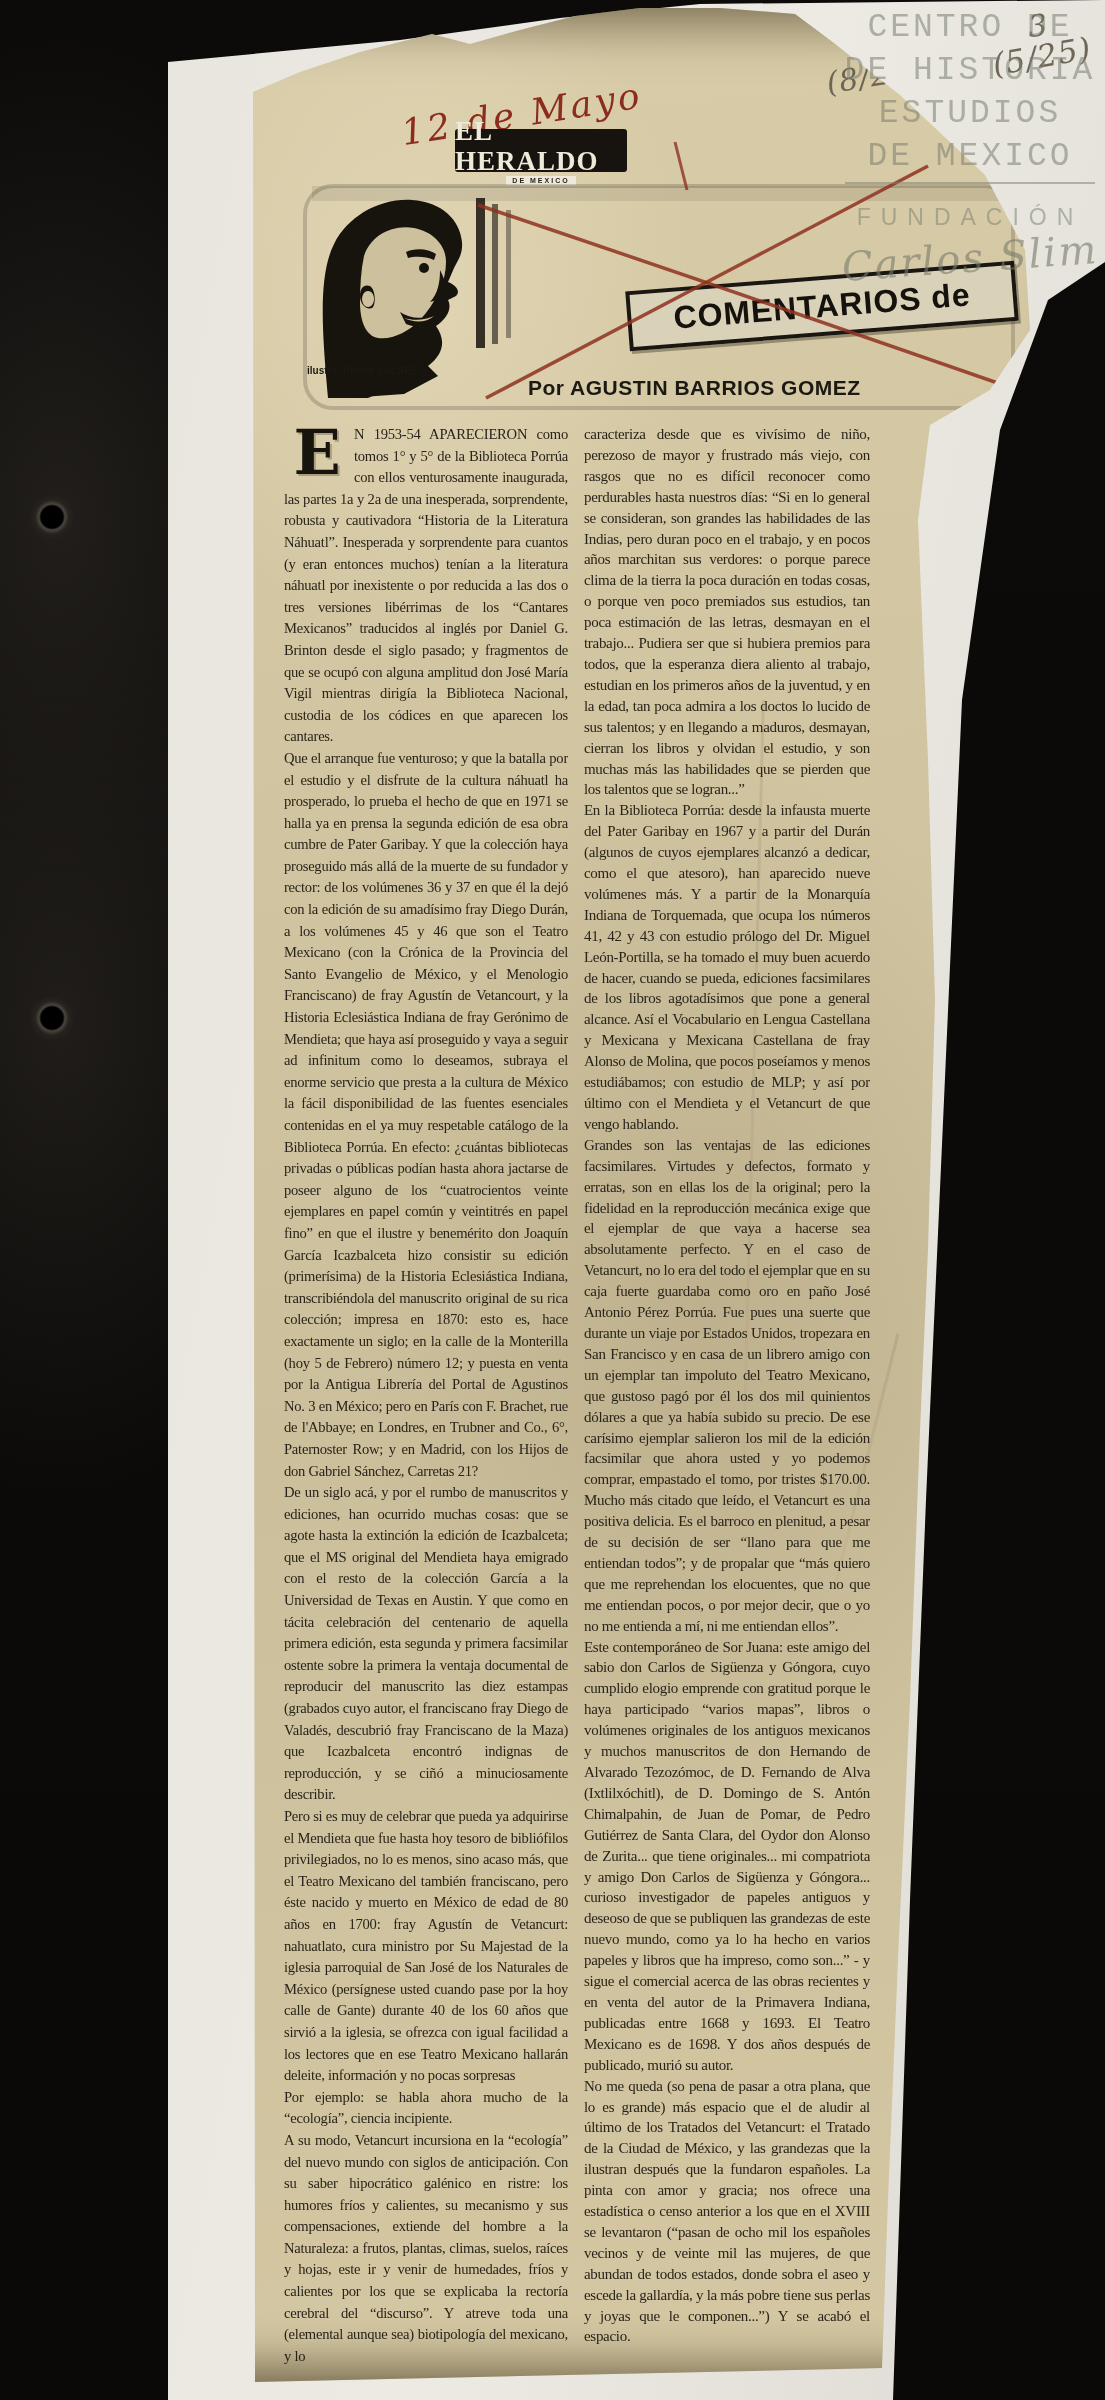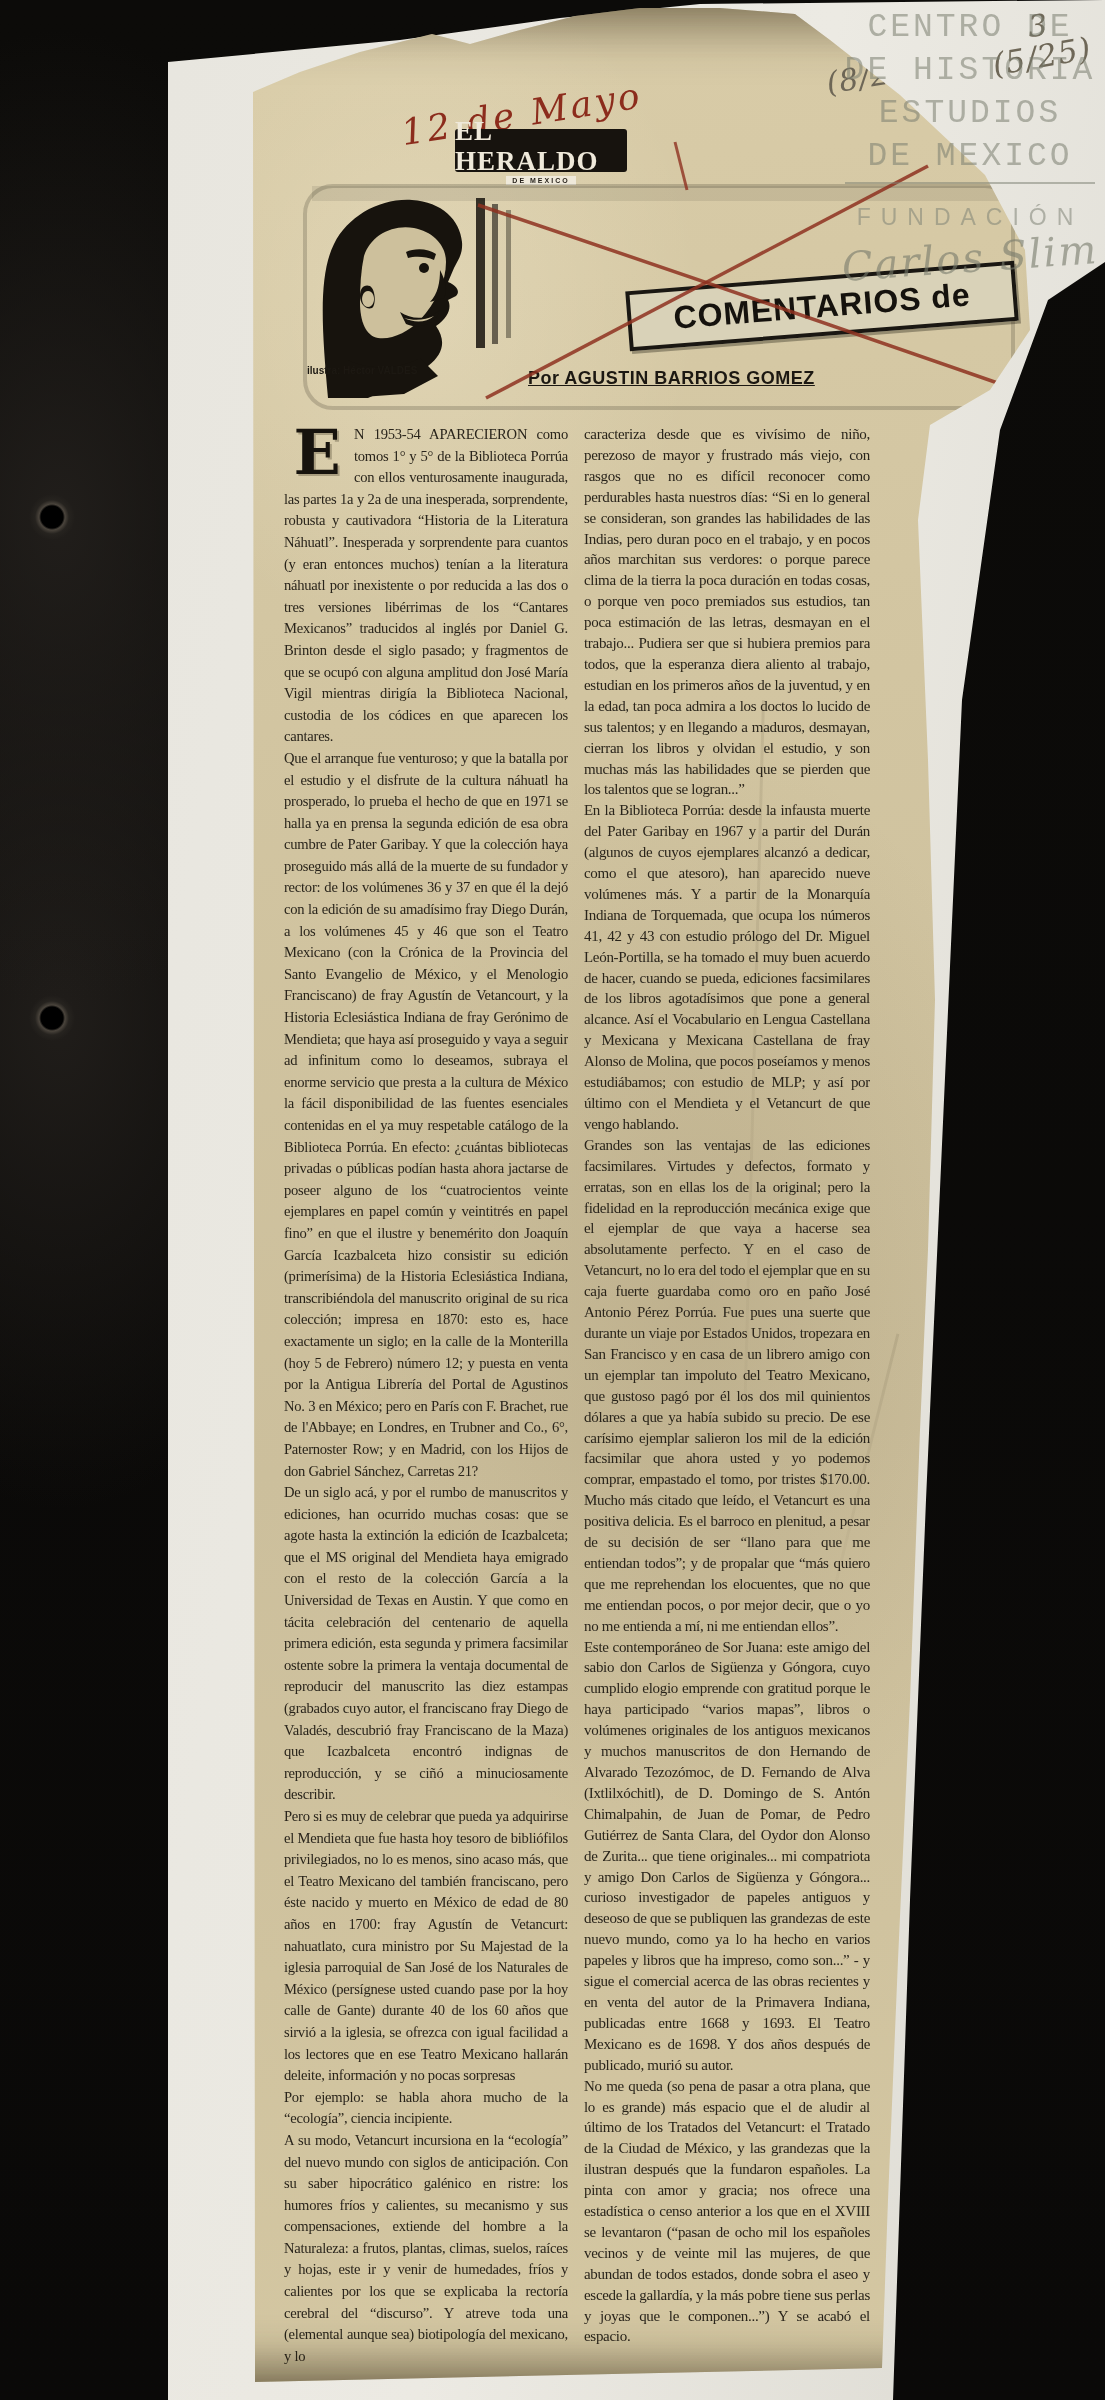--- a/index.html
+++ b/index.html
@@ -56,22 +56,22 @@
   #ghost-smudge{left:312px;top:186px;width:688px;height:15px;background:rgba(40,35,25,0.10);}
   #ghost-letters{left:600px;top:198px;width:400px;font-family:"Liberation Sans",sans-serif;
     font-weight:900;font-size:150px;line-height:150px;letter-spacing:55px;color:rgba(35,30,20,0.08);}
 
   #banner{left:627px;top:276px;width:382px;height:52px;background:#d9d2b8;
     border:4px solid #1a1712;transform:rotate(-4.5deg);display:flex;align-items:center;justify-content:center;
     box-shadow:2px 3px 0 rgba(30,25,15,0.35);}
   #banner-title{font-family:"Liberation Sans",sans-serif;font-weight:900;font-size:32px;
     letter-spacing:1px;color:#15120d;white-space:nowrap;}
 
-  #byline{left:528px;top:368px;font-family:"Liberation Sans",sans-serif;font-weight:bold;
-    font-size:18px;letter-spacing:0.5px;color:#1c1812;text-decoration:underline;}
+  #byline{left:528px;top:376px;font-family:"Liberation Sans",sans-serif;font-weight:bold;
+    font-size:21px;letter-spacing:0.5px;color:#1c1812;}
   #illustrator{left:307px;top:365px;font-family:"Liberation Sans",sans-serif;font-weight:bold;
     font-size:10px;color:#1c1812;}
 
   .red-ink{color:#8c2c1c;}
   #date-annotation{left:400px;top:92px;width:260px;font-family:"DejaVu Serif",serif;
     font-style:italic;font-size:36px;transform:rotate(-9deg);letter-spacing:3px;white-space:nowrap;}
 
   
   .col{top:424px;height:1952px;overflow:hidden;color:#29241b;text-align:justify;}
   #column-1{left:284px;width:284px;font-size:14.6px;line-height:21.6px;letter-spacing:-0.25px;}

